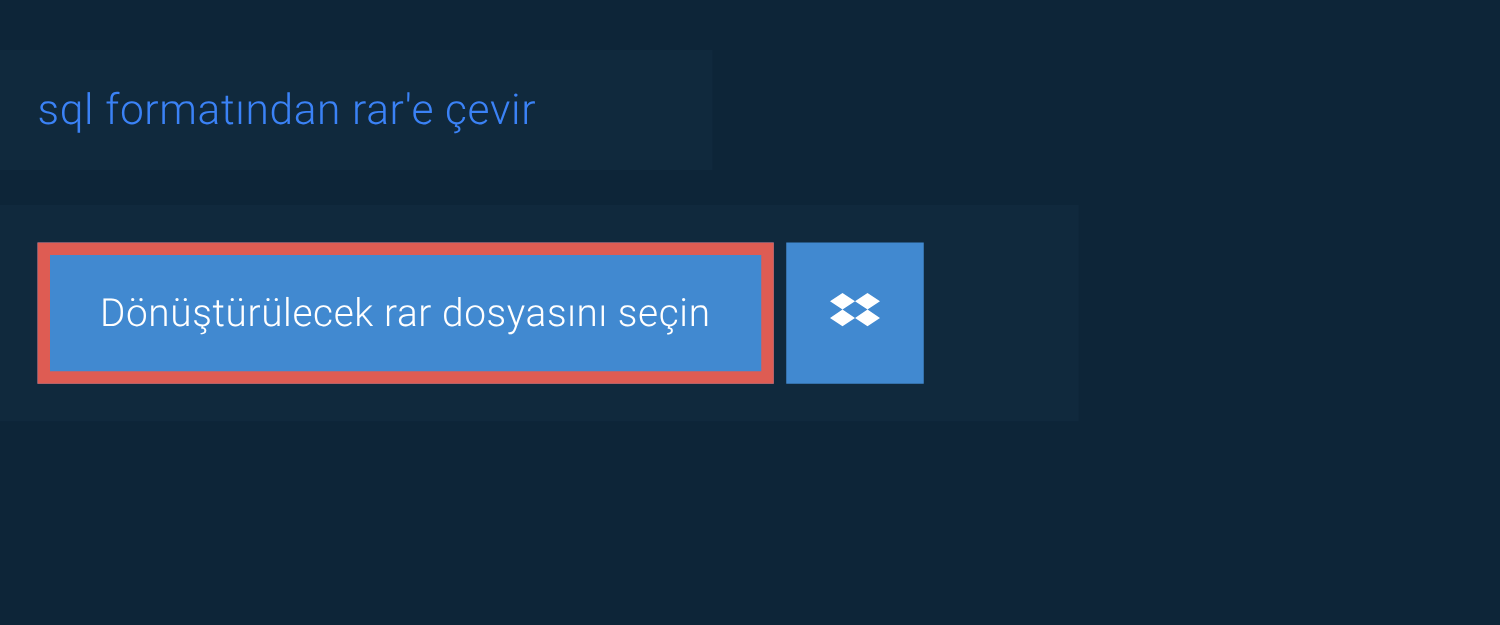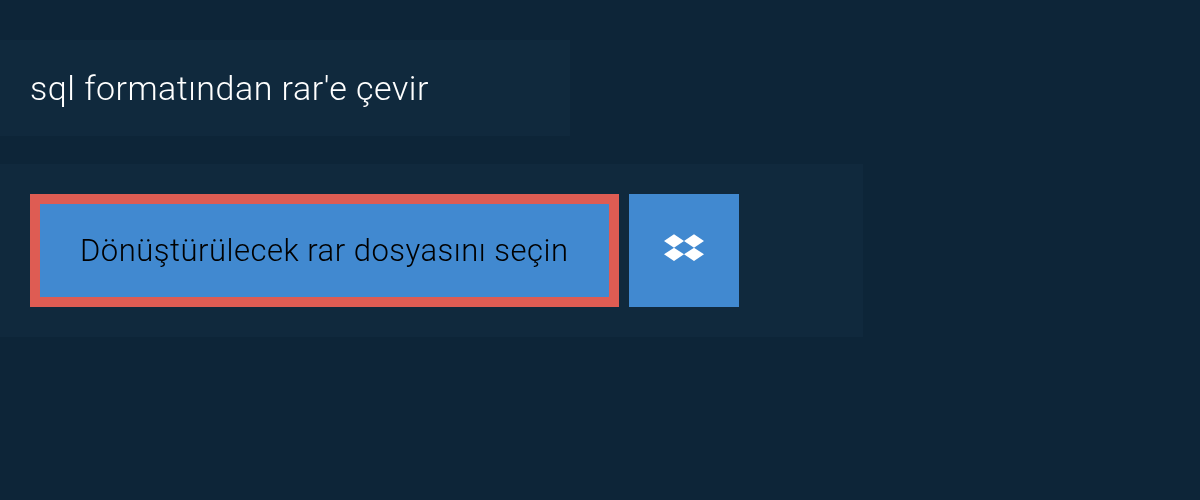--- a/index.html
+++ b/index.html
@@ -14,38 +14,38 @@
       font-family: -apple-system, BlinkMacSystemFont, "Segoe UI", Roboto, Helvetica, Arial, sans-serif;
       overflow: hidden;
     }
     .header-bar {
       background-color: #10293d;
       padding: 28px 30px;
       width: 570px;
       margin-top: 40px;
     }
     .header-title {
-      color: #ffffff;
+      color: #3b82f6;
       font-size: 34px;
       font-weight: 300;
       letter-spacing: 0.5px;
     }
     .upload-section {
       background-color: #10293d;
       padding: 30px;
       margin-top: 28px;
       display: flex;
       align-items: stretch;
       gap: 10px;
       width: 863px;
     }
     .select-file-button {
       background-color: #4189d0;
       border: 10px solid #de5c53;
-      color: #000000;
+      color: #ffffff;
       font-size: 31px;
       font-weight: 300;
       padding: 28px 40px;
       cursor: pointer;
       flex: 0 0 auto;
       text-align: center;
       letter-spacing: 0.5px;
       display: flex;
       align-items: center;
       justify-content: flex-end;

